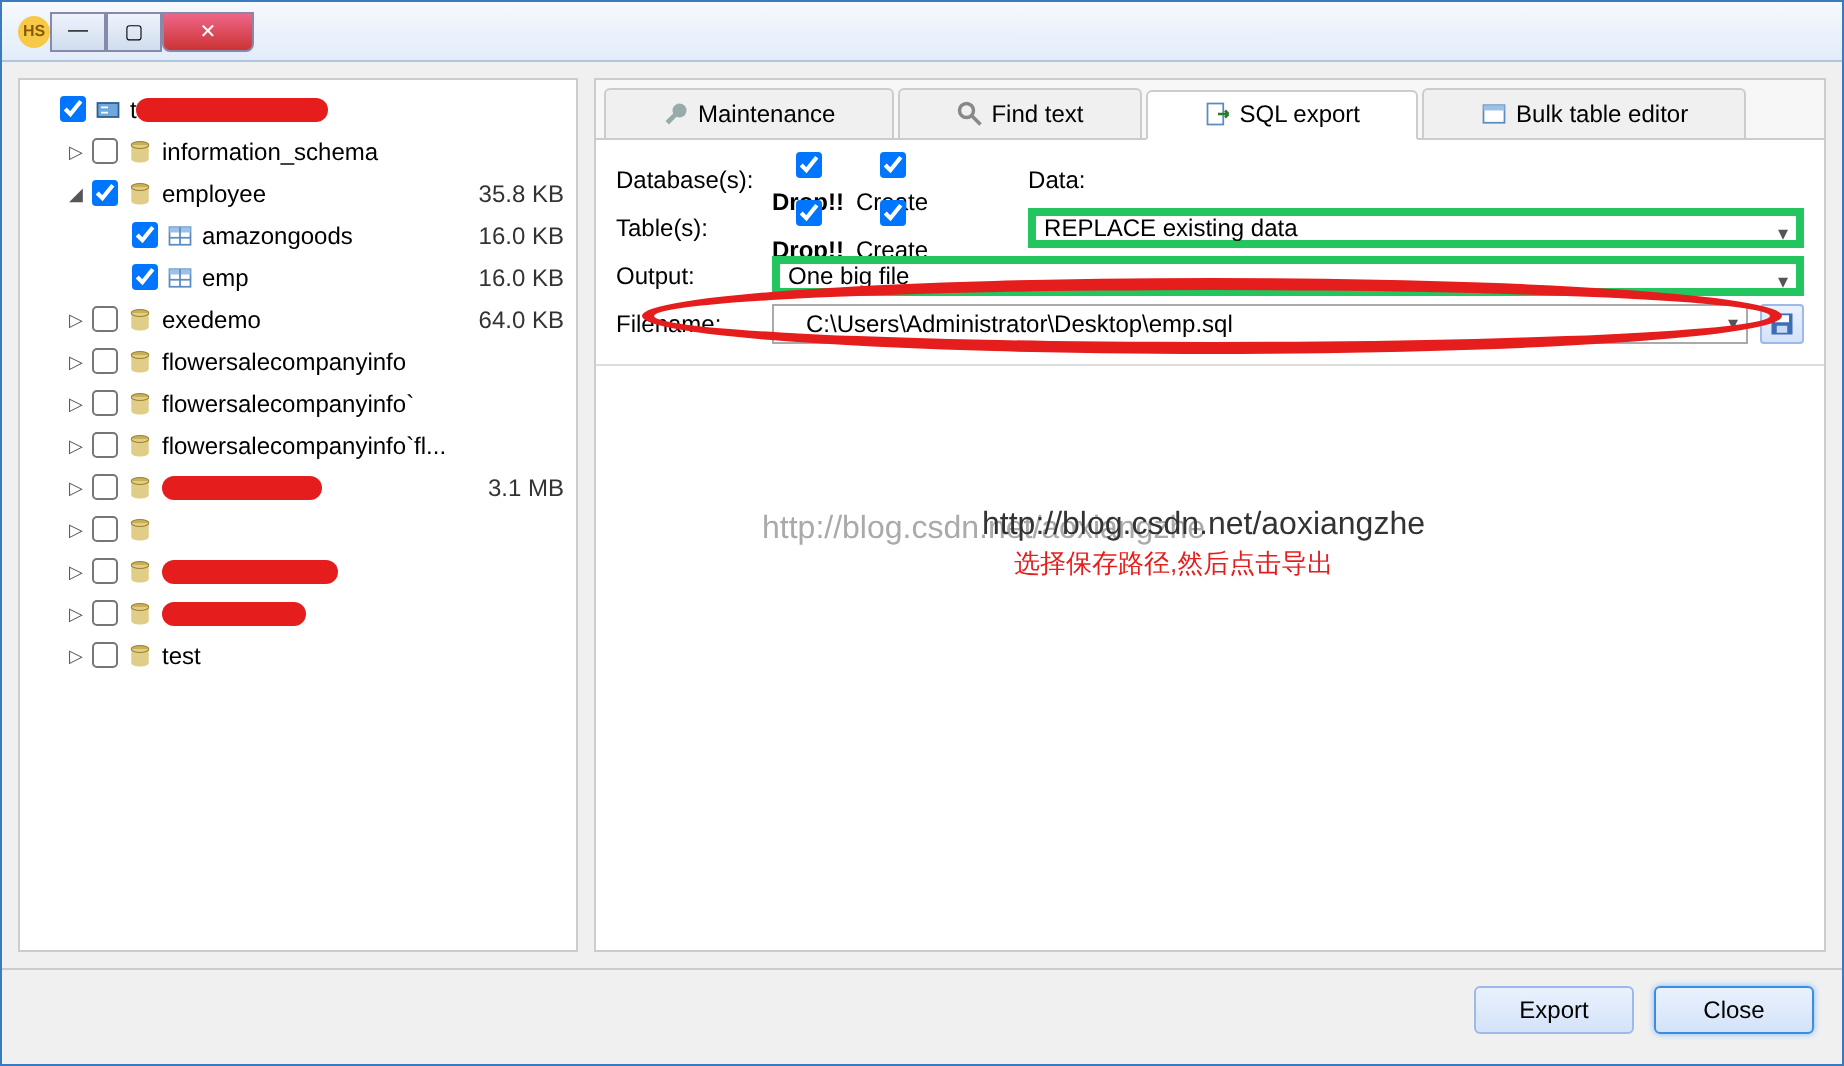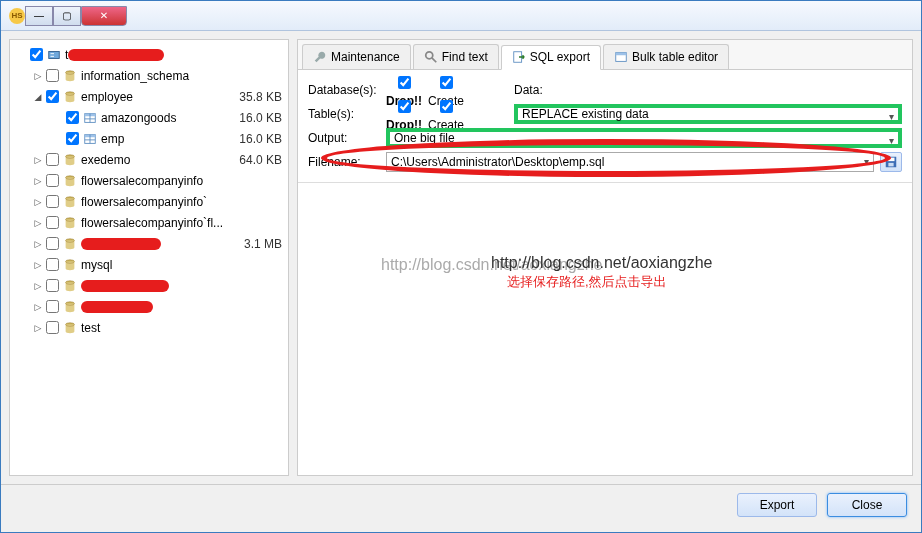--- a/index.html
+++ b/index.html
@@ -18,31 +18,31 @@
 .tree-row input[type=checkbox] { margin: 0 4px 0 2px; }
 .db-icon, .tbl-icon { width: 14px; height: 14px; margin-right: 4px; display:inline-block; }
 .db-icon svg, .tbl-icon svg { width:14px; height:14px; }
 .tree-label { flex: 1; overflow: hidden; text-overflow: ellipsis; }
 .tree-size { color: #333; padding-left:6px; }
 .ind1 { padding-left: 4px; }
 .ind2 { padding-left: 20px; }
 .ind3 { padding-left: 40px; }
 .redact { display:inline-block; height:12px; background:#e61d1d; border-radius:6px; vertical-align:middle;}
 .tabs { display: flex; border-bottom: 1px solid #ccc; background: #f7f7f7; padding: 4px 4px 0 4px; gap:2px;}
-.tab { padding: 4px 10px 5px; border: 1px solid #ccc; border-bottom: none; background: #f0f0f0; border-radius: 3px 3px 0 0; display: flex; align-items: center; gap: 4px; cursor: pointer; }
+.tab { padding: 4px 28px 5px; border: 1px solid #ccc; border-bottom: none; background: #f0f0f0; border-radius: 3px 3px 0 0; display: flex; align-items: center; gap: 4px; cursor: pointer; }
 .tab.active { background: #fff; position: relative; top: 1px; border-bottom: 1px solid #fff; }
 .tab-icon { width:14px; height:14px; }
 .form { padding: 8px 10px; border-bottom:1px solid #ddd; }
 .form-row { display: flex; align-items: center; height: 24px; gap: 6px; }
 .form-row .lbl { width: 72px; }
 .form-row .chk { display:flex; align-items:center; gap:2px;flex-direction:column;}
 .form-row .chk b { font-weight:bold; }
 .sel { flex:1; height:20px; border:4px solid #22c55e; padding:1px 18px 1px 4px; background:#fff; position:relative; display:flex; align-items:center; cursor:pointer;}
 .sel::after { content:"▾"; position:absolute; right:4px; top:3px; font-size:10px; color:#555;}
-.txtin { flex:1; height:20px; border:1px solid #aaa; padding:1px 18px 1px 4px; background:#fff; display:flex; align-items:center; position:relative;}
+.txtin { flex:1; height:20px; border:1px solid #aaa; padding:1px 18px 1px 16px; background:#fff; display:flex; align-items:center; position:relative;}
 .txtin::after { content:"▾"; position:absolute; right:4px; top:3px; font-size:10px; color:#555;}
 .savebtn { width:22px; height:20px; border:1px solid #9cb9ea; background:linear-gradient(#eaf1fd,#d3e3f9); display:flex; align-items:center; justify-content:center; border-radius:2px; cursor:pointer;}
 .savebtn svg{width:14px;height:14px;}
 .preview { flex:1; background:#fff; }
 .footer { height:40px; border-top:1px solid #ccc; display:flex; align-items:center; justify-content:flex-end; padding:2px 14px; gap:10px; background:#f0f0f0;}
 .btn { min-width:80px; height:24px; border:1px solid #9cb9ea; background:linear-gradient(#eaf1fd,#d3e3f9); border-radius:3px; cursor:pointer;}
 .btn.def { border:1px solid #3b8de0; box-shadow:0 0 3px #7ab8ff;}
 .ellipse { position:absolute; border:6px solid #e61d1d; border-radius:50%; pointer-events:none;}
 .watermark { position:absolute; left:380px; top:255px; color:#aaa; font-size:16px; font-family:Arial; pointer-events:none;}
 .watermark2 { position:absolute; left:490px; top:253px; color:#333; font-size:16px; font-family:Arial; pointer-events:none;}
@@ -177,21 +177,20 @@
           <span class="tree-size">3.1 MB</span>
         </div>
         <div class="tree-row ind2">
           <span class="exp">▷</span>
           <input type="checkbox" style="">
           <span class="db-icon"><svg viewBox="0 0 16 16">
               <ellipse cx="8" cy="4" rx="5" ry="2" fill="#c8b058"></ellipse>
               <path d="M3 4v8c0 1.1 2.2 2 5 2s5-.9 5-2V4" fill="#e0cd87"></path>
               <ellipse cx="8" cy="4" rx="5" ry="2" fill="none" stroke="#a08030" stroke-width="0.6"></ellipse>
             </svg></span>
-          <span class="tree-label">mysql</span>
           <span class="tree-size"></span>
         </div>
         <div class="tree-row ind2">
           <span class="exp">▷</span>
           <input type="checkbox" style="">
           <span class="db-icon"><svg viewBox="0 0 16 16">
               <ellipse cx="8" cy="4" rx="5" ry="2" fill="#c8b058"></ellipse>
               <path d="M3 4v8c0 1.1 2.2 2 5 2s5-.9 5-2V4" fill="#e0cd87"></path>
               <ellipse cx="8" cy="4" rx="5" ry="2" fill="none" stroke="#a08030" stroke-width="0.6"></ellipse>
             </svg></span>

